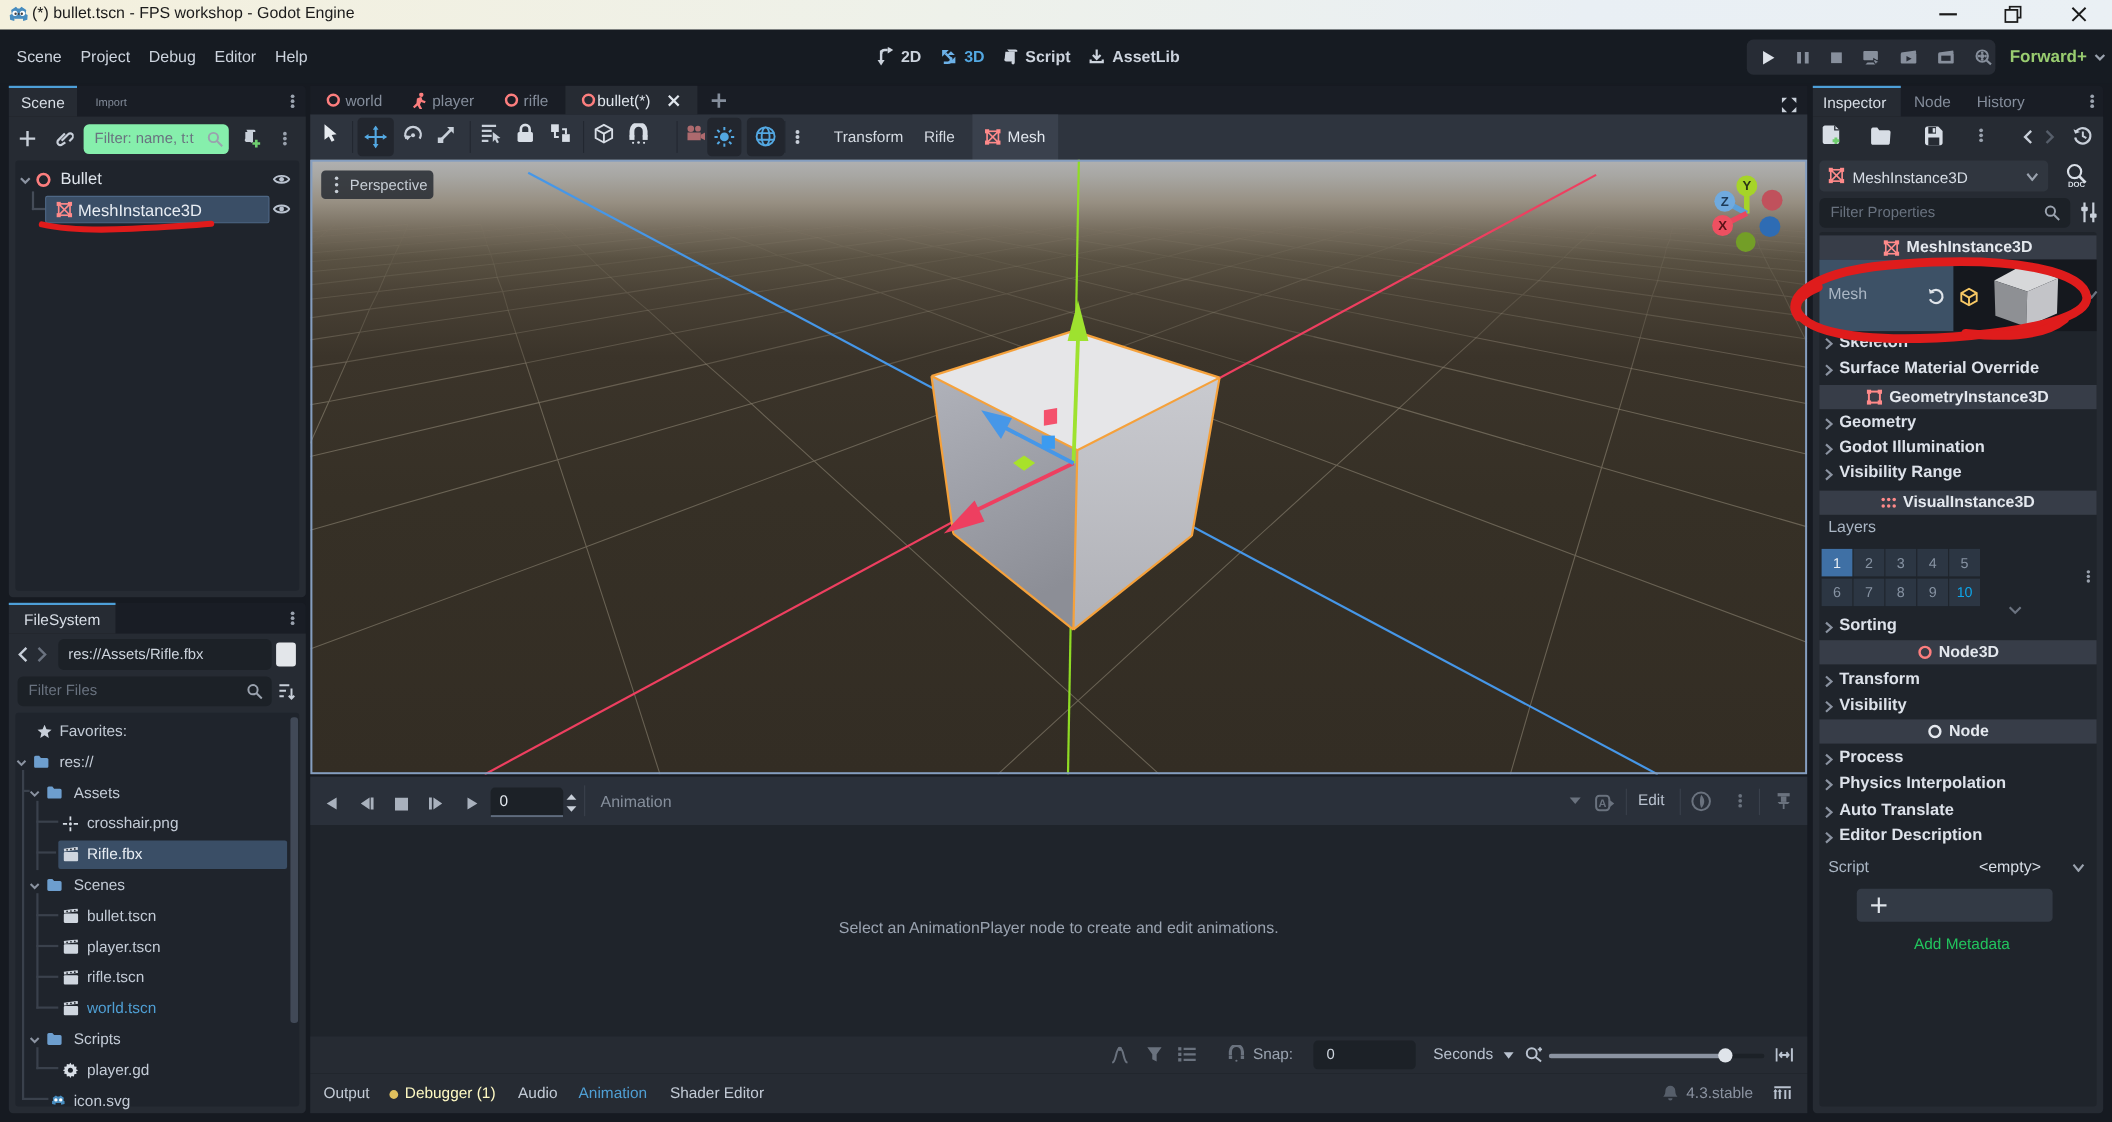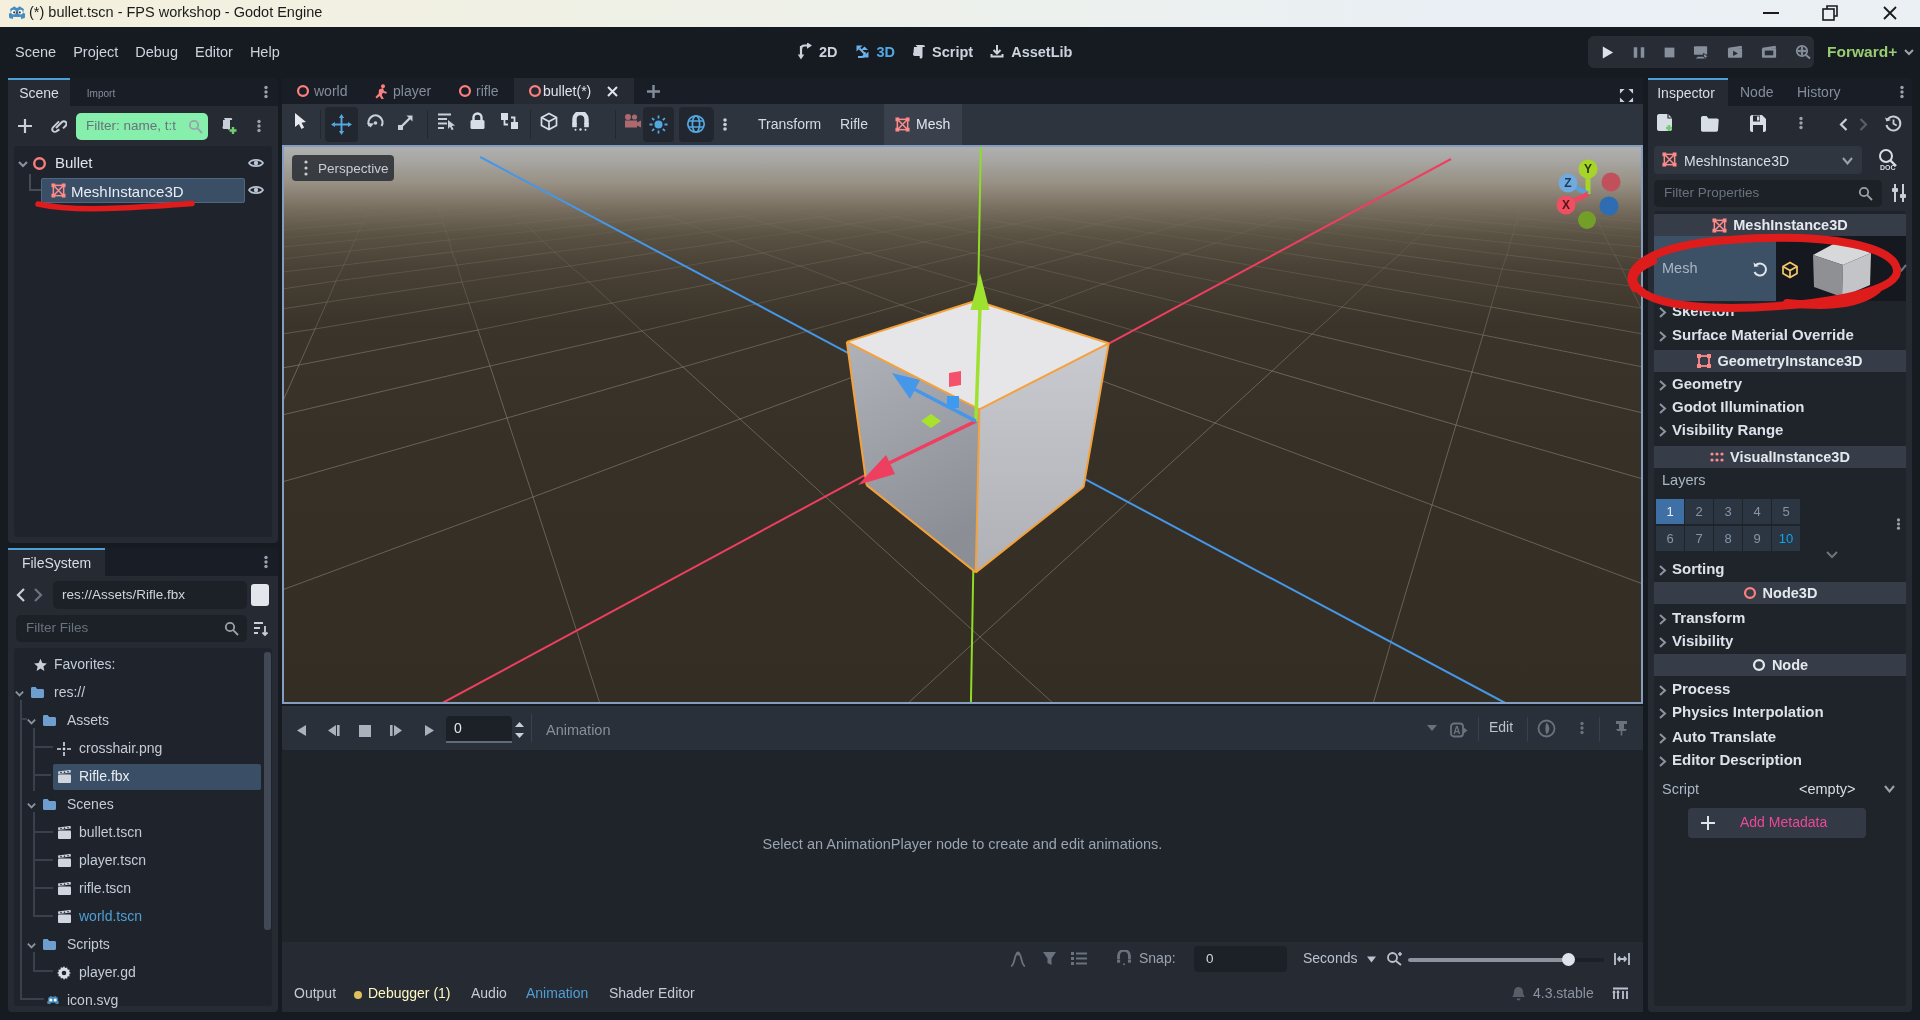--- a/index.html
+++ b/index.html
@@ -960,16 +960,16 @@
 <div class="abs" style="left:1672px;top:751px;font-size:15px;font-weight:700;color:#dde2ea">Editor Description</div>
 <div class="abs" style="left:1662px;top:781px;font-size:14.5px;color:#aab6c4">Script</div>
 <div class="abs" style="left:1799px;top:781px;font-size:14.5px;color:#d8dee6">&lt;empty&gt;</div>
 <svg class="abs" style="left:1884px;top:785px" width="11" height="8" viewBox="0 0 11 8">
     <path d="M1 1l4.5 5.5L10 1" stroke="#9aa2ae" stroke-width="2" fill="none"></path>
   </svg>
 <div class="abs" style="left:1688px;top:808px;width:178px;height:30px;background:#333a45;border-radius:4px"></div>
 <svg class="abs" style="left:1700px;top:815px" width="16" height="16" viewBox="0 0 16 16">
     <path d="M8 1v14M1 8h14" stroke="#dfe4ea" stroke-width="2"></path>
   </svg>
-<div class="abs" style="left:1740px;top:814px;font-size:14px;color:#ec4899">Add Metadata</div>
+<div class="abs" style="left:1740px;top:850px;font-size:14px;color:#22c55e">Add Metadata</div>
 <svg class="abs" style="left:1605px;top:230px" width="302" height="86" viewBox="0 0 302 86">
     <path d="M30 58 C16 40 44 15 124 10 C230 2 290 18 292 40 C294 58 242 70 187 75 C118 81 46 79 30 55 C24 45 34 37 48 31" stroke="#df1c1c" stroke-width="8" fill="none" stroke-linecap="round"></path>
     <path d="M182 73 C210 76 250 78 272 60" stroke="#df1c1c" stroke-width="8" fill="none" stroke-linecap="round"></path>
   </svg>
 </body></html>

